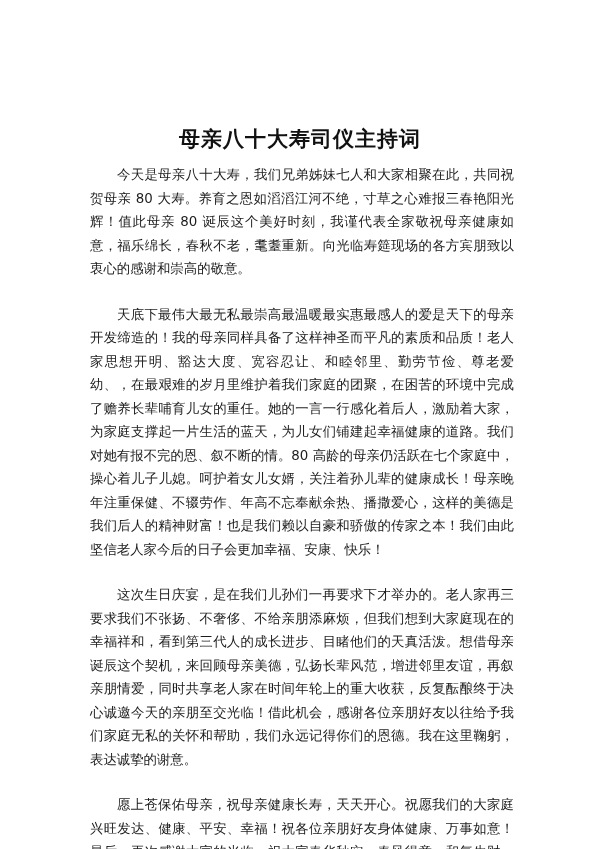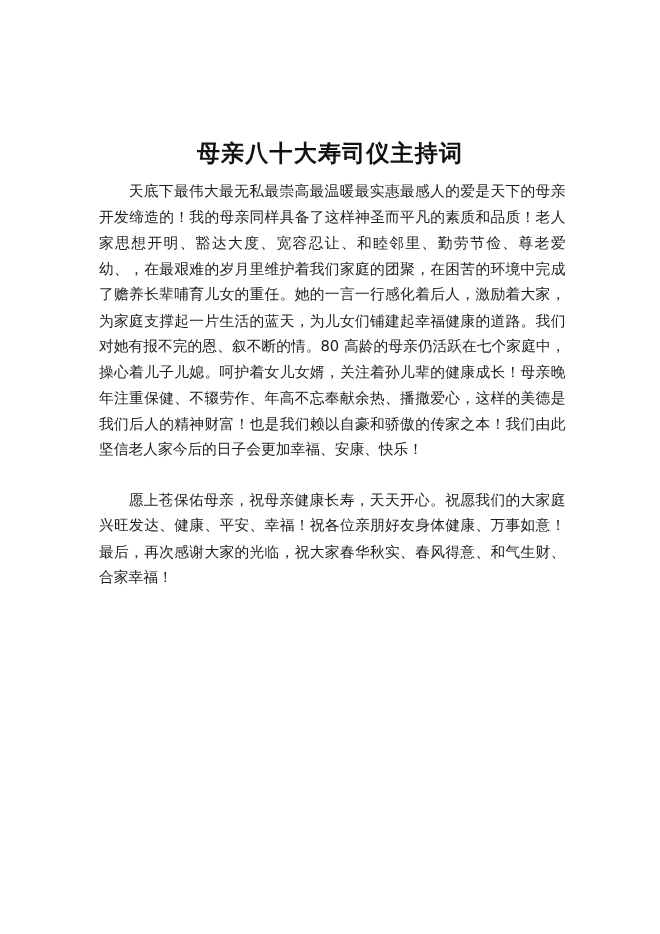--- a/index.html
+++ b/index.html
@@ -11,17 +11,19 @@
   .body { position: absolute; left: 90px; top: 118px; width: 424px; }
   .para { margin: 0 0 22px 0; font-size: 13.4px; line-height: 23.5px; text-indent: 27px;
           text-align: justify; color: #1c1c1c; }
 </style>
 </head>
 <body>
 
 <div class="page">
   <div class="title">母亲八十大寿司仪主持词</div>
   <div class="body">
+    <p class="para">今天是母亲八十大寿，我们兄弟姊妹七人和大家相聚在此，共同祝贺母亲 80 大寿。养育之恩如滔滔江河不绝，寸草之心难报三春艳阳光辉！值此母亲 80 诞辰这个美好时刻，我谨代表全家敬祝母亲健康如意，福乐绵长，春秋不老，耄耋重新。向光临寿筵现场的各方宾朋致以衷心的感谢和崇高的敬意。</p>
     <p class="para">天底下最伟大最无私最崇高最温暖最实惠最感人的爱是天下的母亲开发缔造的！我的母亲同样具备了这样神圣而平凡的素质和品质！老人家思想开明、豁达大度、宽容忍让、和睦邻里、勤劳节俭、尊老爱幼、，在最艰难的岁月里维护着我们家庭的团聚，在困苦的环境中完成了赡养长辈哺育儿女的重任。她的一言一行感化着后人，激励着大家，为家庭支撑起一片生活的蓝天，为儿女们铺建起幸福健康的道路。我们对她有报不完的恩、叙不断的情。80 高龄的母亲仍活跃在七个家庭中，操心着儿子儿媳。呵护着女儿女婿，关注着孙儿辈的健康成长！母亲晚年注重保健、不辍劳作、年高不忘奉献余热、播撒爱心，这样的美德是我们后人的精神财富！也是我们赖以自豪和骄傲的传家之本！我们由此坚信老人家今后的日子会更加幸福、安康、快乐！</p>
+    <p class="para">这次生日庆宴，是在我们儿孙们一再要求下才举办的。老人家再三要求我们不张扬、不奢侈、不给亲朋添麻烦，但我们想到大家庭现在的幸福祥和，看到第三代人的成长进步、目睹他们的天真活泼。想借母亲诞辰这个契机，来回顾母亲美德，弘扬长辈风范，增进邻里友谊，再叙亲朋情爱，同时共享老人家在时间年轮上的重大收获，反复酝酿终于决心诚邀今天的亲朋至交光临！借此机会，感谢各位亲朋好友以往给予我们家庭无私的关怀和帮助，我们永远记得你们的恩德。我在这里鞠躬，表达诚挚的谢意。</p>
     <p class="para">愿上苍保佑母亲，祝母亲健康长寿，天天开心。祝愿我们的大家庭兴旺发达、健康、平安、幸福！祝各位亲朋好友身体健康、万事如意！最后，再次感谢大家的光临，祝大家春华秋实、春风得意、和气生财、合家幸福！</p>
 
   </div>
 </div>
 
 </body></html>

